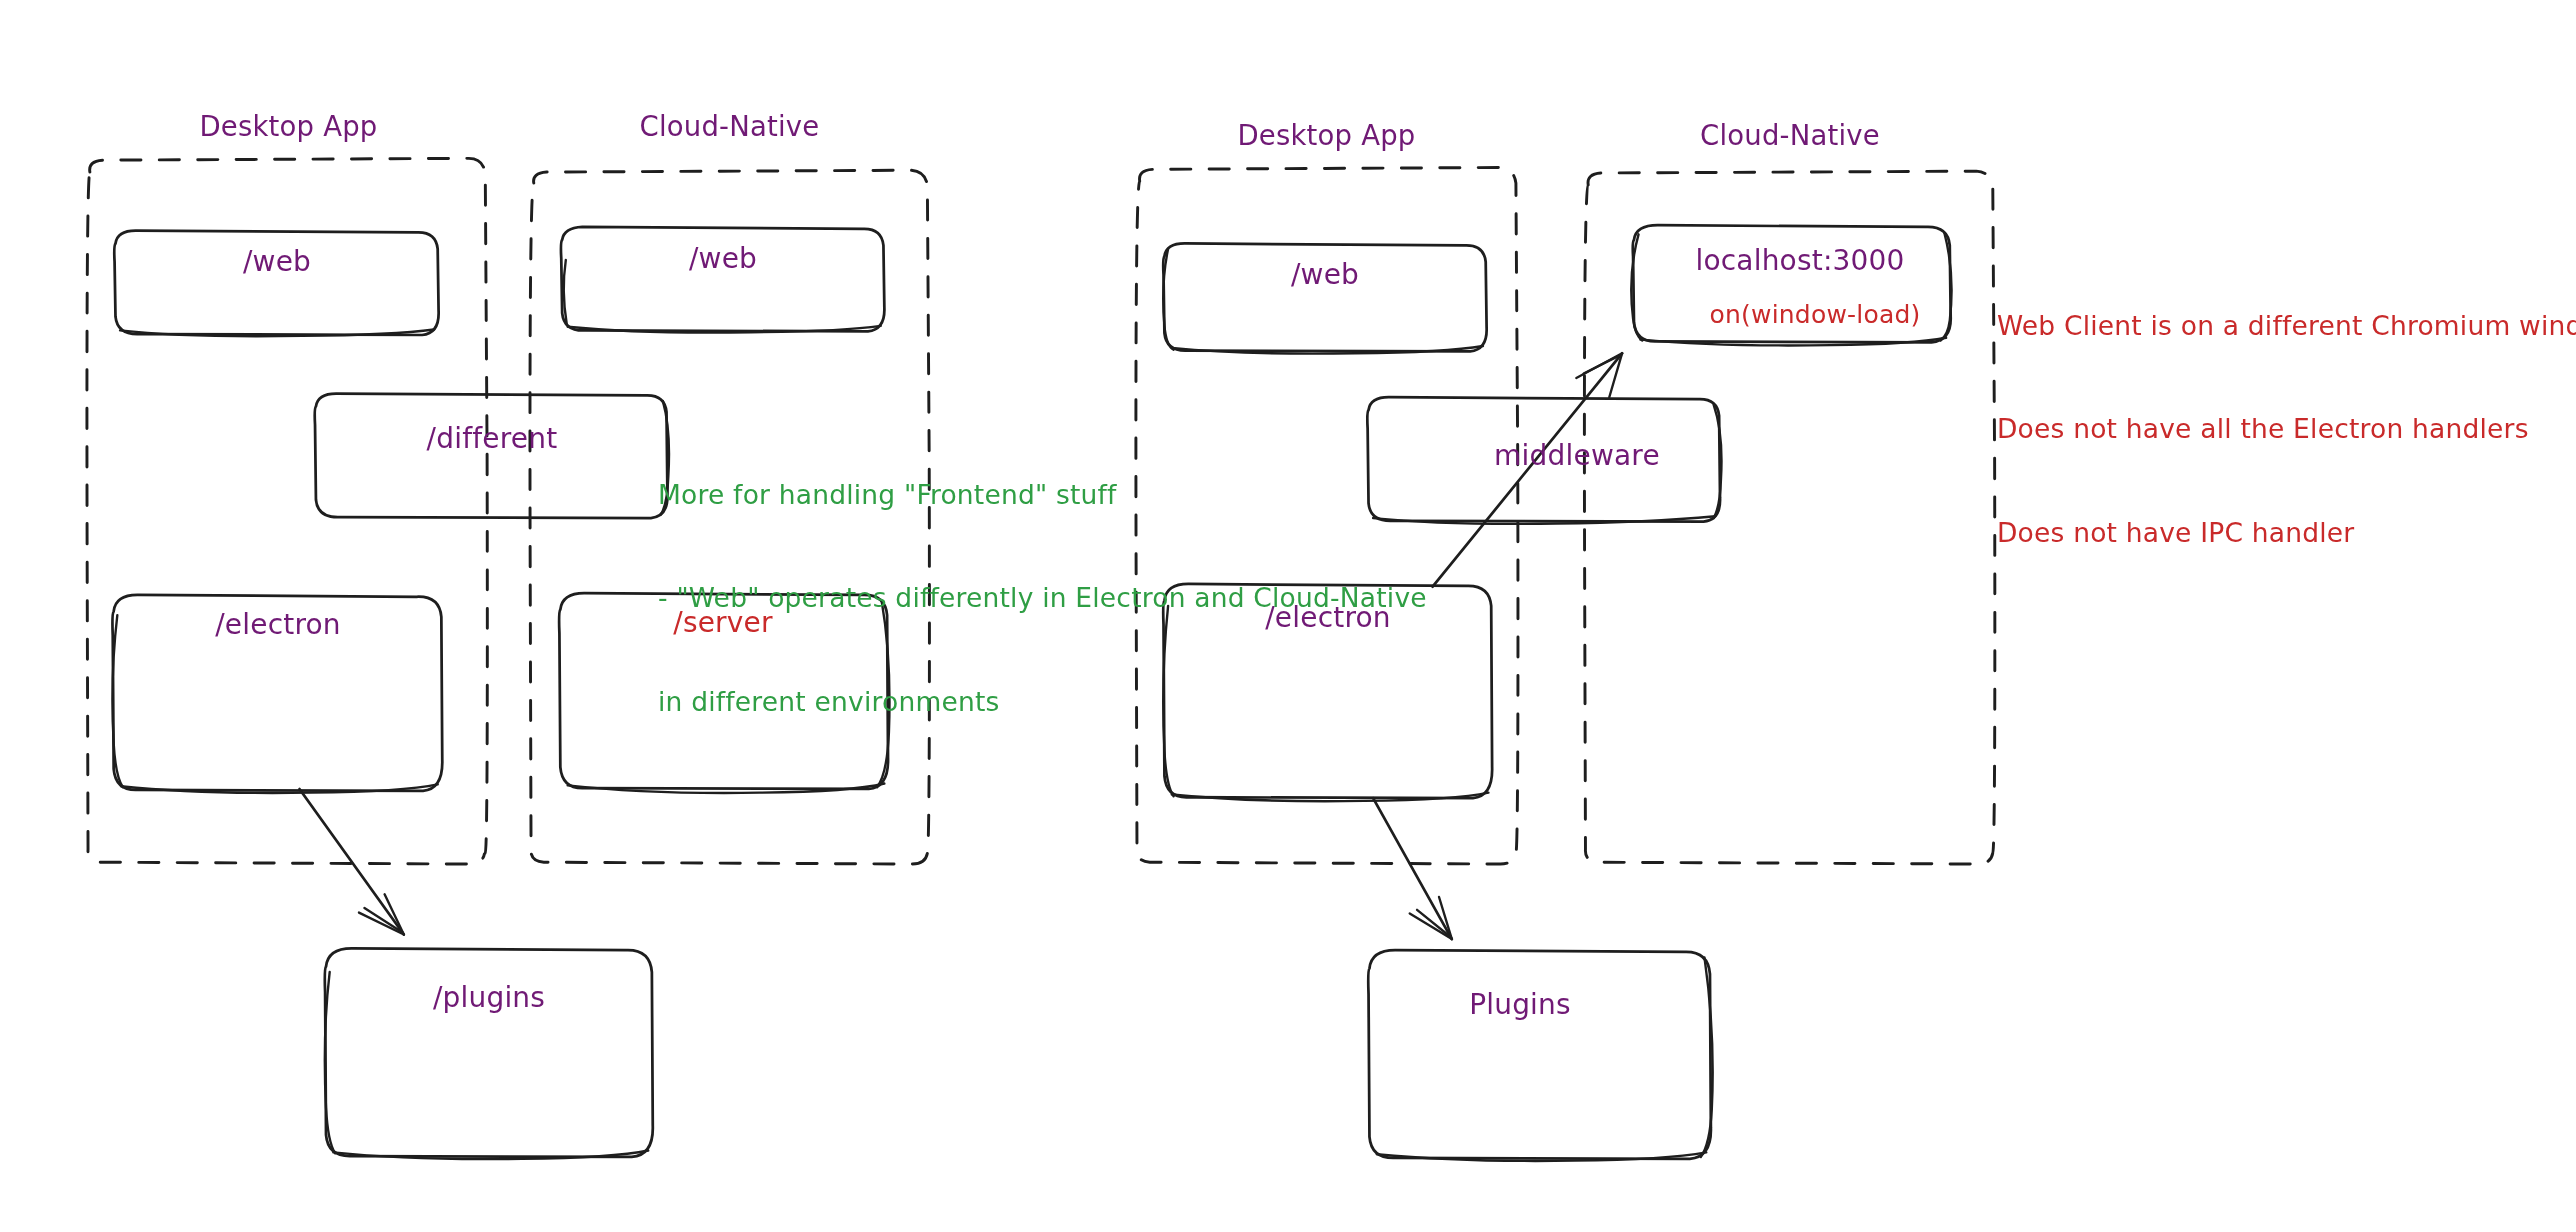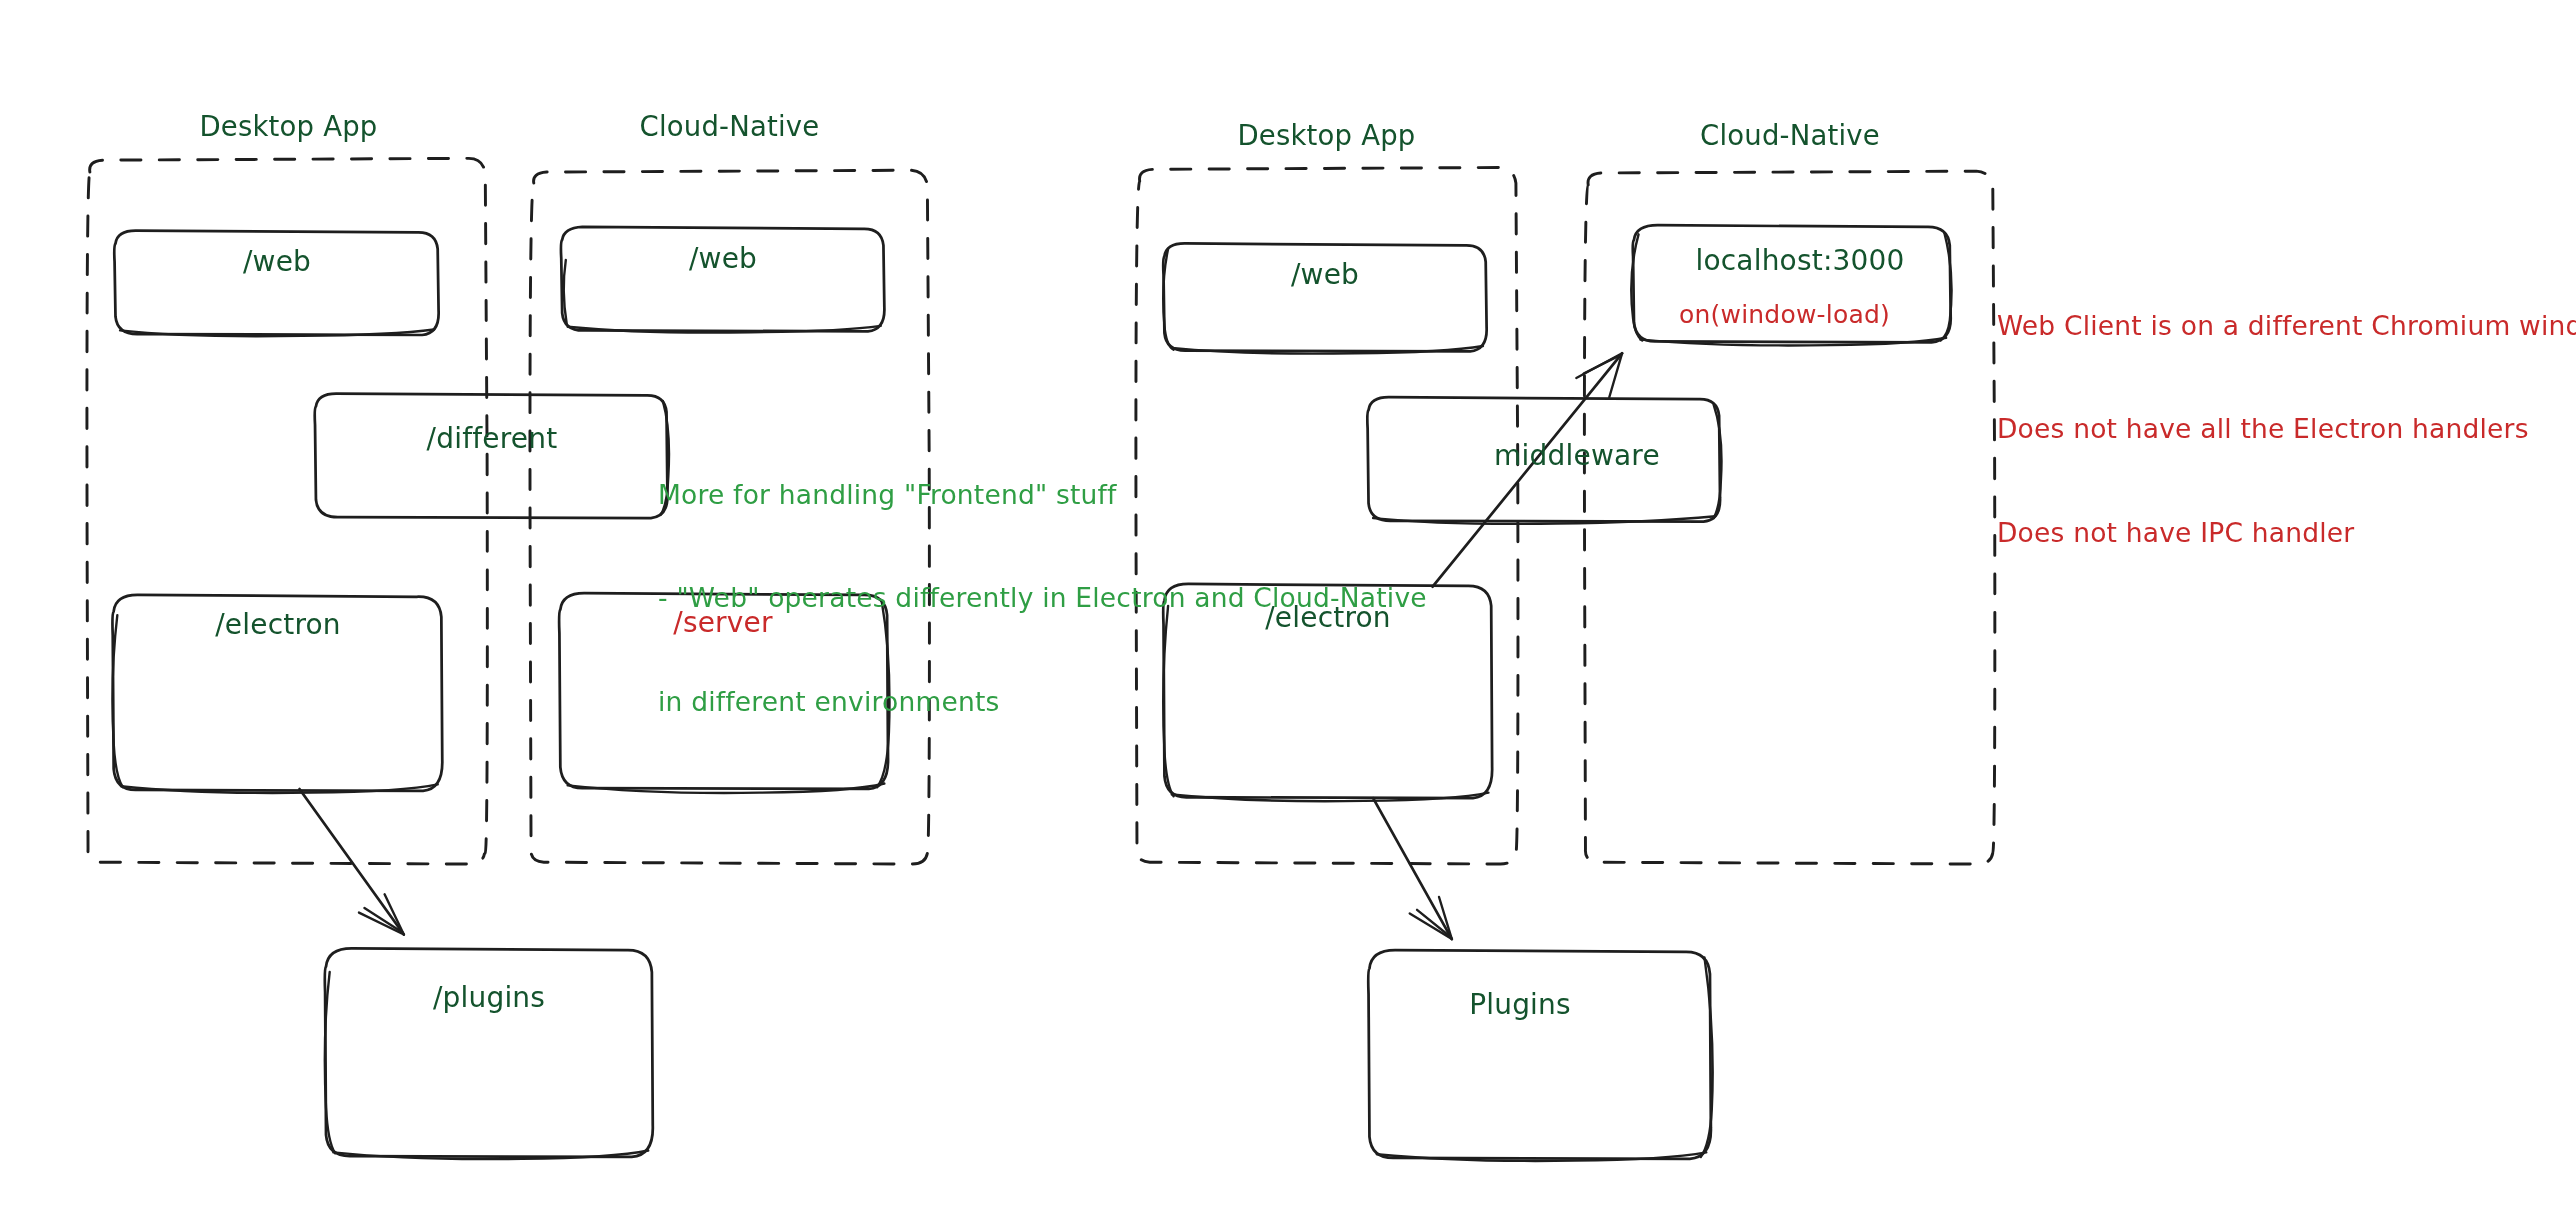--- a/index.html
+++ b/index.html
@@ -21,35 +21,36 @@
   #sketch {
     position: absolute;
     left: 0;
     top: 0;
     width: 2576px;
     height: 1232px;
   }
   .label {
     position: absolute;
     font-family: "DejaVu Sans", sans-serif;
-    color: #14532d;
+    color: #701a75;
     white-space: pre;
     line-height: 1.32;
     letter-spacing: 0.2px;
   }
   .group-title {
     font-size: 27.5px;
     text-align: center;
   }
   .node-label {
     font-size: 28px;
     text-align: center;
   }
   .node-sub {
     font-size: 25px;
+    text-align: center;
   }
   .red { color: #c92a2a; }
   .green { color: #2f9e44; }
   .annotation {
     font-size: 26.5px;
     line-height: 1.30;
     white-space: pre;
   }
   .note-line { display: block; }
 </style>

